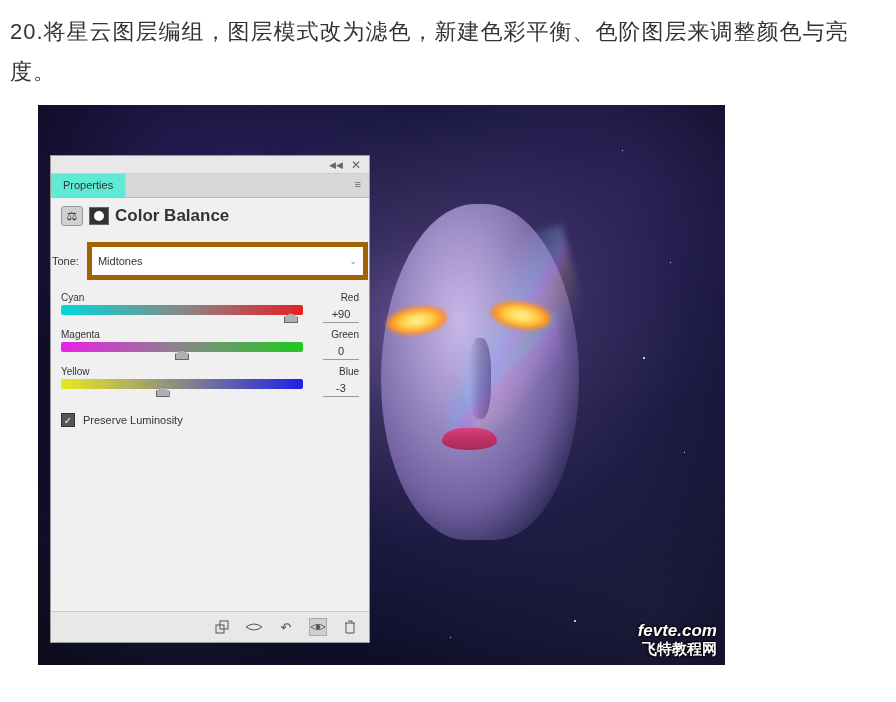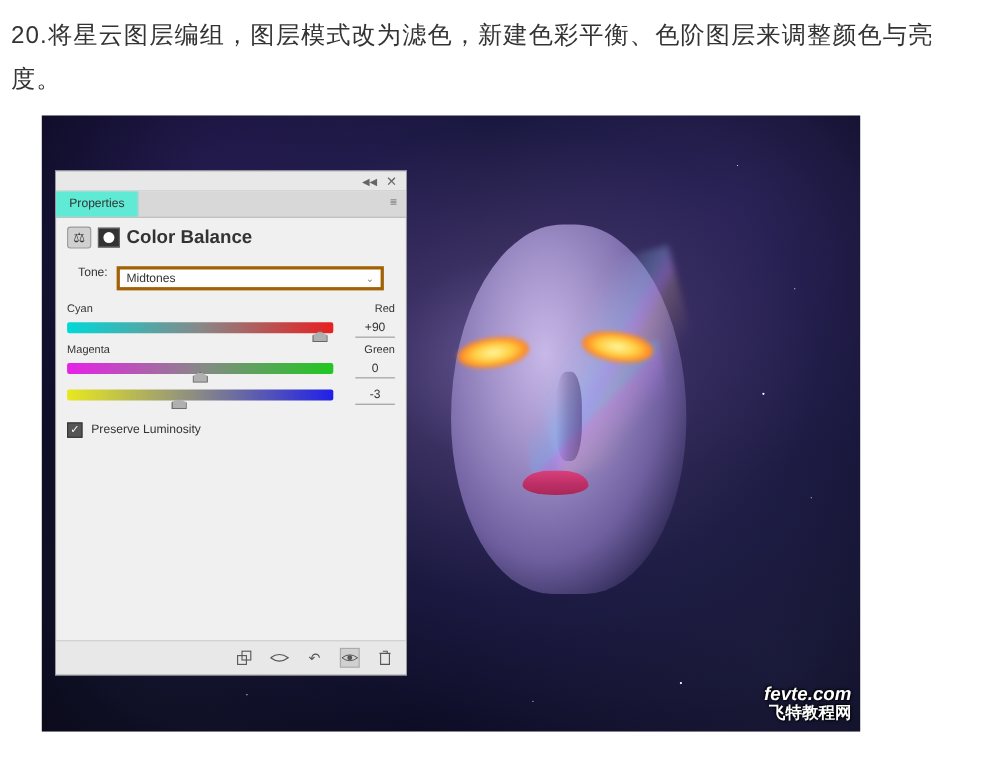--- a/index.html
+++ b/index.html
@@ -14,21 +14,21 @@
       padding: 12px 10px;
       font-size: 22px;
       line-height: 1.8;
       color: #333;
       letter-spacing: 1px;
     }
     .main-image {
       position: absolute;
       left: 38px;
       top: 105px;
-      width: 744px;
+      width: 687px;
       height: 560px;
       background: radial-gradient(ellipse at 58% 40%, #6a5a9a 0%, #3a3060 20%, #1a1840 45%, #0a0a20 75%, #040410 100%);
       overflow: hidden;
     }
     .nebula {
       position: absolute;
       inset: 0;
       background: 
         radial-gradient(circle at 20% 10%, rgba(60,40,120,0.4) 0%, transparent 35%),
         radial-gradient(circle at 85% 15%, rgba(80,60,140,0.3) 0%, transparent 30%),
@@ -203,28 +203,28 @@
       height: 10px;
       border-radius: 50%;
       background: #fff;
     }
     .adj-title {
       font-weight: bold;
       font-size: 17px;
     }
     .tone-row {
       display: flex;
-      align-items: flex-start;
-      padding: 8px 20px;
+      align-items: center;
+      padding: 8px 1px;
       gap: 8px;
     }
     .tone-select {
       flex: 1;
-      height: 22px;
-      border: 3px solid #a16207;
+      height: 38px;
+      border: 5px solid #a16207;
       background: #fff;
       padding: 0 6px;
       font-size: 11px;
       display: flex;
       align-items: center;
       justify-content: space-between;
       cursor: pointer;
       gap: 23px;
     }
     .select-arrow { font-size: 9px; color: #888; }
@@ -232,21 +232,20 @@
       padding: 4px 10px 2px;
     }
     .slider-labels {
       display: flex;
       justify-content: space-between;
       font-size: 10px;
       margin-bottom: 2px;
     }
     .slider-row {
       display: flex;
-      align-items: center;
       gap: 20px;
     }
     .slider-track {
       position: relative;
       flex: 1;
       height: 10px;
       border-radius: 2px;
     }
     .track-cr { background: linear-gradient(90deg, #00d8d8 0%, #888 50%, #e82020 100%); }
     .track-mg { background: linear-gradient(90deg, #e820e8 0%, #888 50%, #20c820 100%); }
@@ -406,20 +405,24 @@
     </div>
     <div class="slider-row">
       <div class="slider-track track-mg">
         <div class="slider-thumb" style="left:50%"></div>
       </div>
       <div class="slider-value">0</div>
     </div>
   </div>
 
   <div class="slider-group">
+    <div class="slider-labels">
+      <span>Yellow</span>
+      <span>Blue</span>
+    </div>
     <div class="slider-row">
       <div class="slider-track track-yb">
         <div class="slider-thumb" style="left:42%"></div>
       </div>
       <div class="slider-value">-3</div>
     </div>
   </div>
 
   <div class="checkbox-row">
     <div class="checkbox">✓</div>

